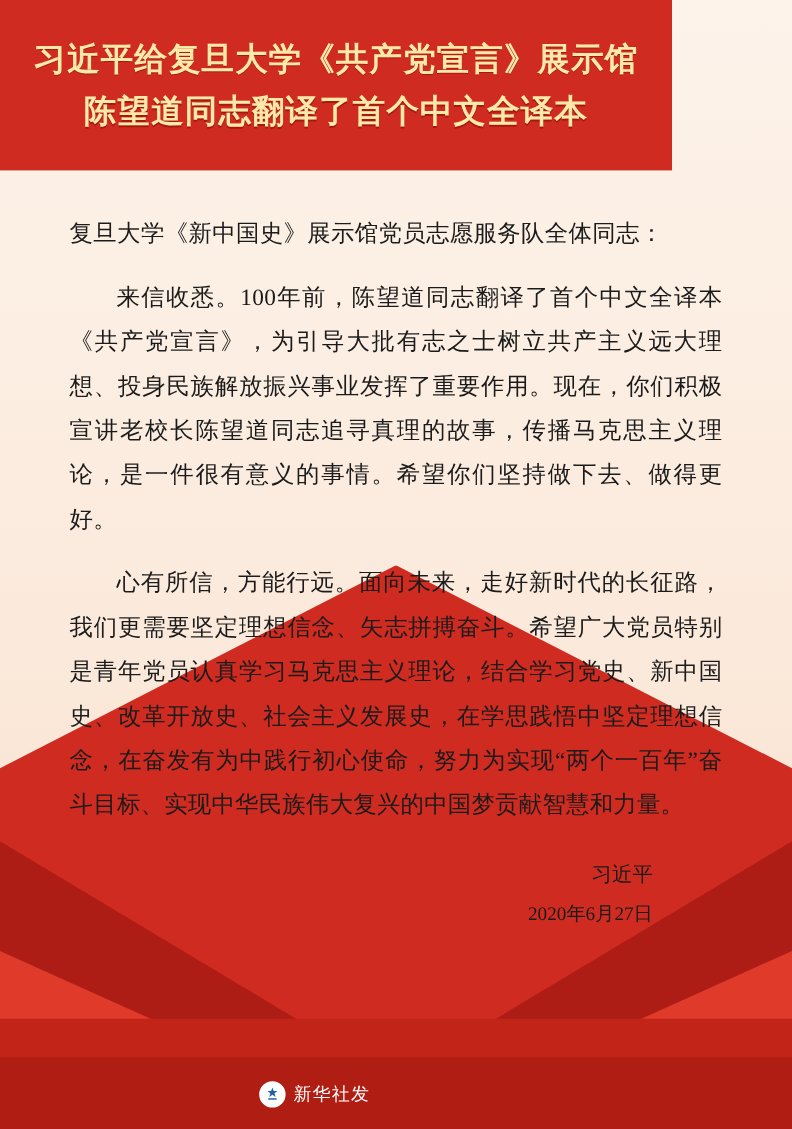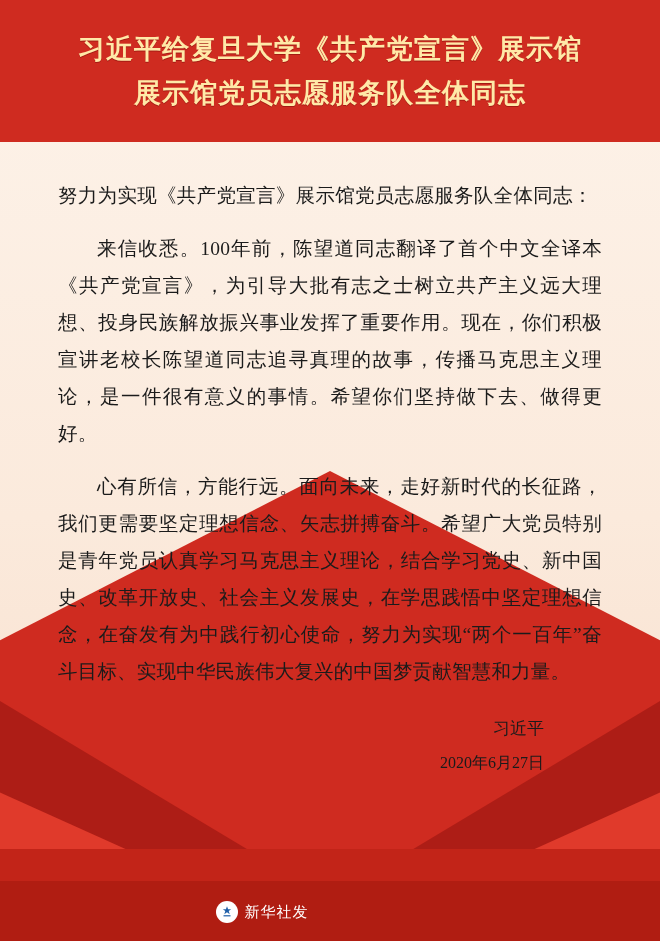--- a/index.html
+++ b/index.html
@@ -82,21 +82,21 @@
     width: 660px;
     height: 60px;
     background: #b01d12;
   }
 
   
   .header {
     position: absolute;
     top: 0;
     left: 0;
-    width: 660px;
+    width: 560px;
     height: 142px;
     background: #cf2b20;
     z-index: 4;
     display: flex;
     align-items: center;
     justify-content: center;
   }
   .header-inner {
     text-align: center;
     padding: 0 26px;
@@ -193,26 +193,26 @@
   <div class="env-dark-left"></div>
   <div class="env-dark-right"></div>
   <div class="env-mid-left"></div>
   <div class="env-mid-right"></div>
   <div class="env-bottom-strip"></div>
   <div class="env-bottom-strip2"></div>
 
   <div class="header">
     <div class="header-inner">
       <div class="title-line">习近平给复旦大学《共产党宣言》展示馆</div>
-      <div class="title-line">展示馆党员志愿服务队全体同志</div>
+      <div class="title-line">陈望道同志翻译了首个中文全译本</div>
     </div>
   </div>
 
   <div class="letter">
-    <div class="salutation">努力为实现《共产党宣言》展示馆党员志愿服务队全体同志：</div>
+    <div class="salutation">复旦大学《新中国史》展示馆党员志愿服务队全体同志：</div>
     <div class="para">来信收悉。100年前，陈望道同志翻译了首个中文全译本《共产党宣言》，为引导大批有志之士树立共产主义远大理想、投身民族解放振兴事业发挥了重要作用。现在，你们积极宣讲老校长陈望道同志追寻真理的故事，传播马克思主义理论，是一件很有意义的事情。希望你们坚持做下去、做得更好。</div>
     <div class="para">心有所信，方能行远。面向未来，走好新时代的长征路，我们更需要坚定理想信念、矢志拼搏奋斗。希望广大党员特别是青年党员认真学习马克思主义理论，结合学习党史、新中国史、改革开放史、社会主义发展史，在学思践悟中坚定理想信念，在奋发有为中践行初心使命，努力为实现“两个一百年”奋斗目标、实现中华民族伟大复兴的中国梦贡献智慧和力量。</div>
     <div class="sign">
       <div class="sign-name">习近平</div>
       <div class="sign-date">2020年6月27日</div>
     </div>
   </div>
 
   <div class="footer">
     <span class="footer-badge">

